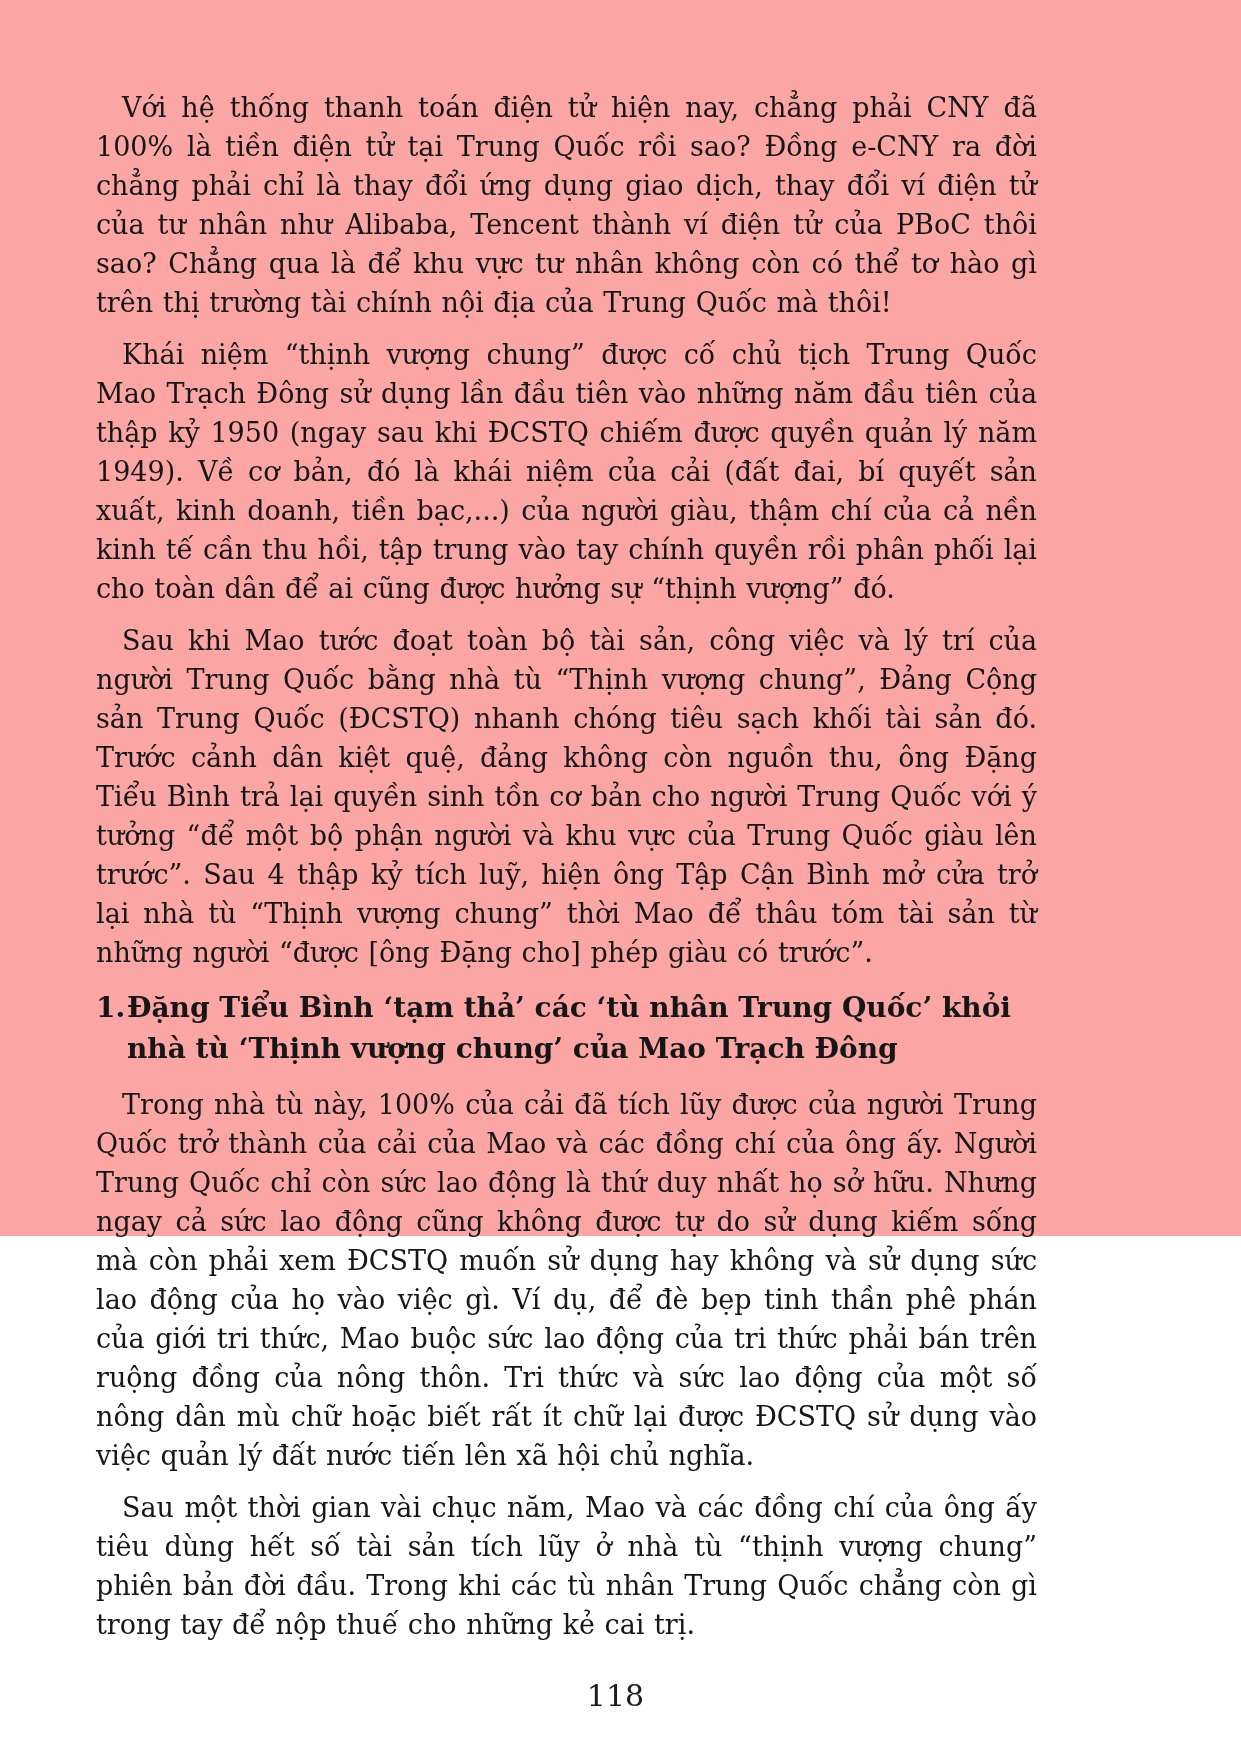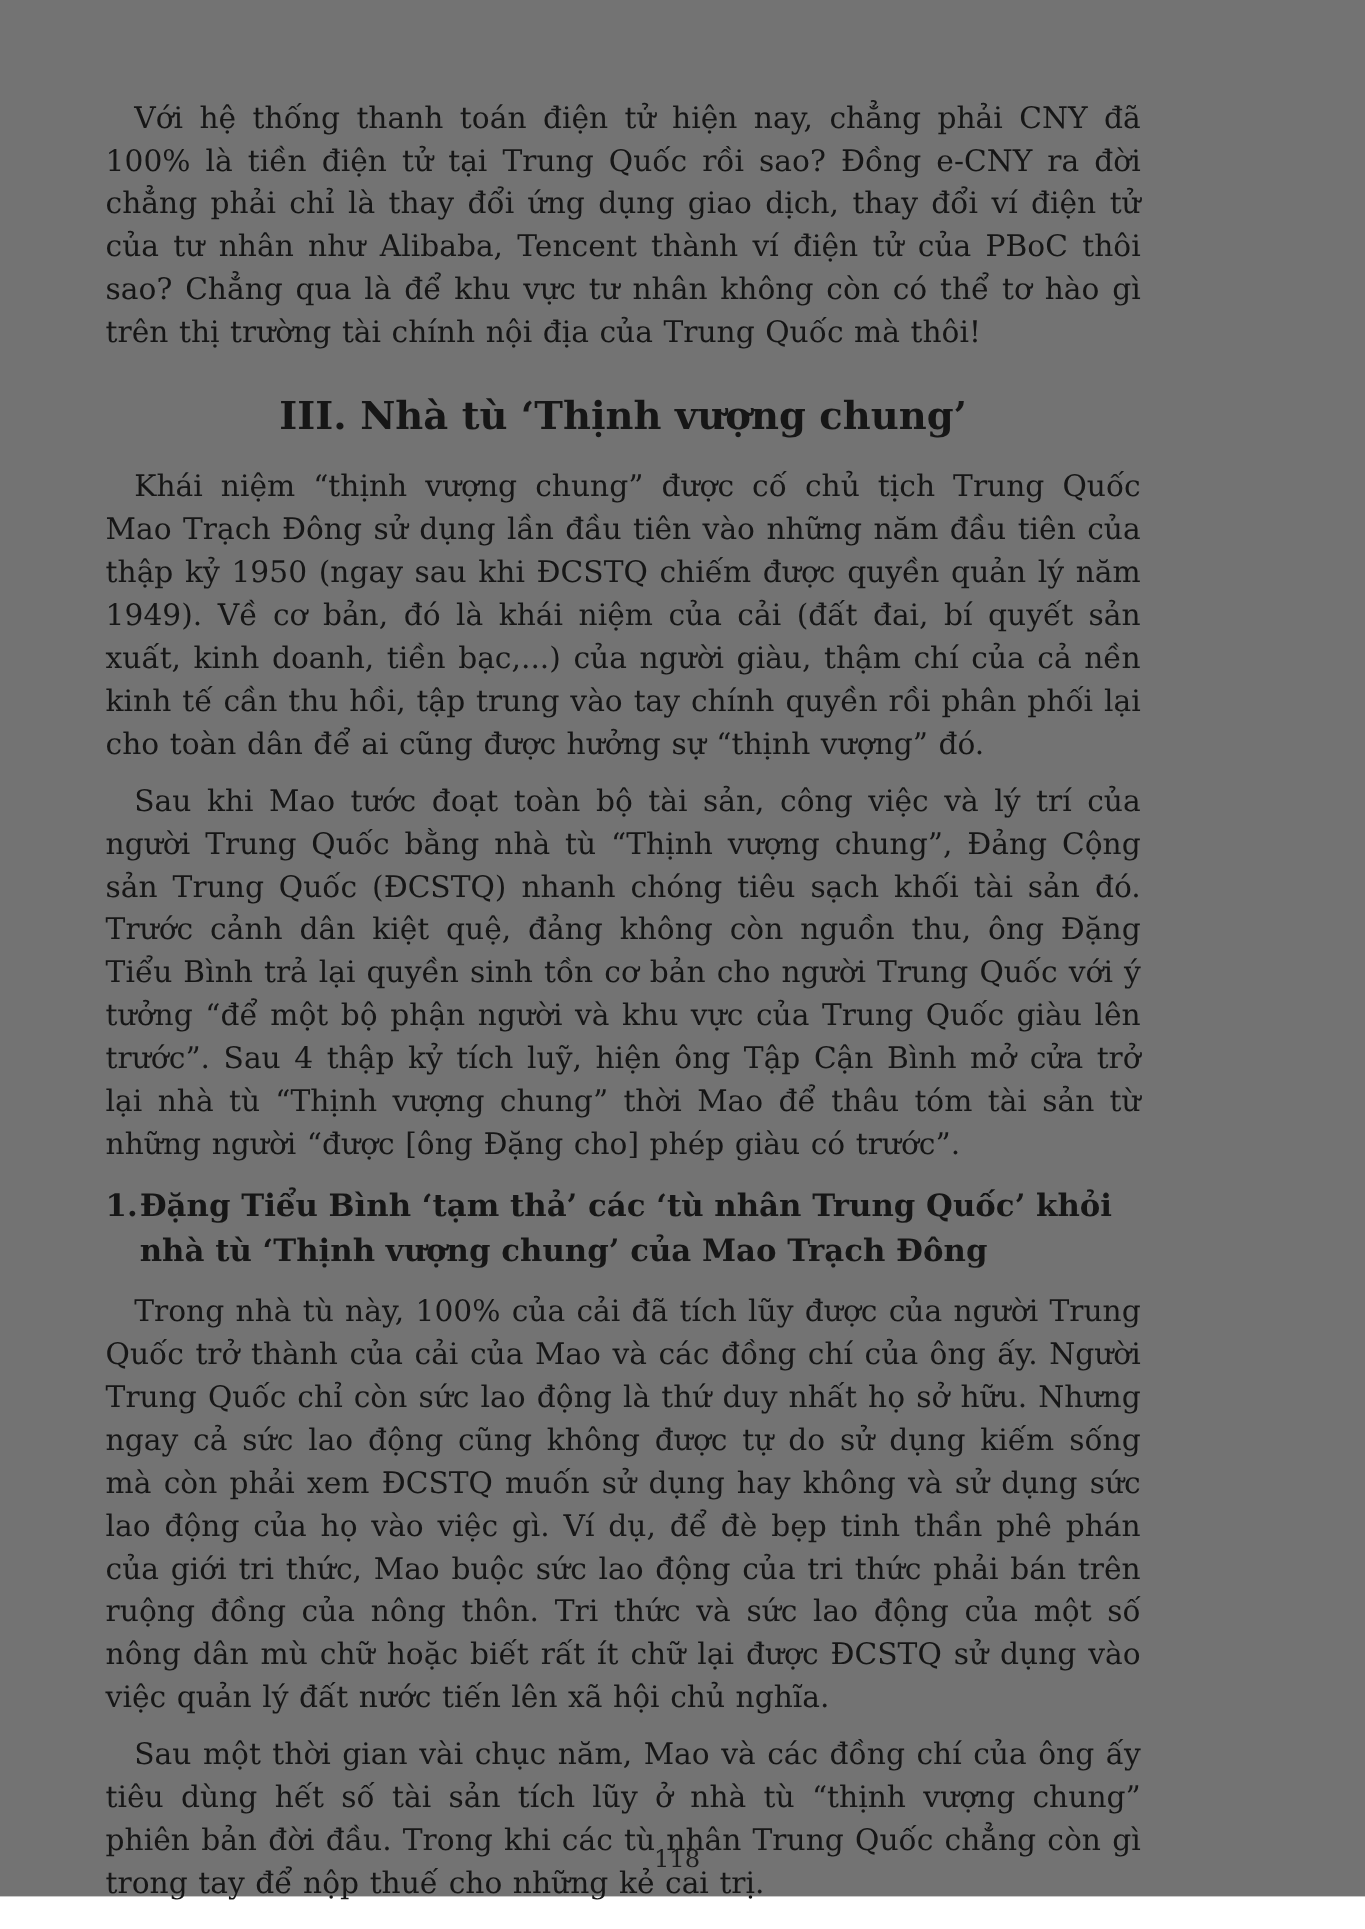--- a/index.html
+++ b/index.html
@@ -11,23 +11,23 @@
     width: 1241px;
     height: 1754px;
     position: relative;
     font-family: "DejaVu Serif", "Liberation Serif", serif;
     color: #161616;
     overflow: hidden;
   }
   .page {
     box-sizing: border-box;
     width: 1241px;
-    height: 1724px;
+    height: 1236px;
     padding: 88px 204px 0 96px;
-    background: #737373;
+    background: #fca5a5;
   }
   .para {
     font-size: 27px;
     line-height: 39px;
     text-align: justify;
     text-indent: 26px;
     margin: 0 0 13px 0;
     word-spacing: 1px;
   }
   .section-heading {
@@ -50,32 +50,31 @@
   .sub-heading .title {
     flex: 1;
     text-align: left;
   }
   .page-number {
     position: absolute;
     left: 0;
     width: 1231px;
     top: 1678px;
     text-align: center;
-    font-size: 22px;
+    font-size: 30px;
     color: #1c1c1c;
   }
 </style>
 </head>
 <body>
 
 <div class="page">
 
   <p class="para">Với hệ thống thanh toán điện tử hiện nay, chẳng phải CNY đã 100% là tiền điện tử tại Trung Quốc rồi sao? Đồng e-CNY ra đời chẳng phải chỉ là thay đổi ứng dụng giao dịch, thay đổi ví điện tử của tư nhân như Alibaba, Tencent thành ví điện tử của PBoC thôi sao? Chẳng qua là để khu vực tư nhân không còn có thể tơ hào gì trên thị trường tài chính nội địa của Trung Quốc mà thôi!</p>
 
-  <h1 class="section-heading">III. Nhà tù ‘Thịnh vượng chung’</h1>
 
   <p class="para">Khái niệm “thịnh vượng chung” được cố chủ tịch Trung Quốc Mao Trạch Đông sử dụng lần đầu tiên vào những năm đầu tiên của thập kỷ 1950 (ngay sau khi ĐCSTQ chiếm được quyền quản lý năm 1949). Về cơ bản, đó là khái niệm của cải (đất đai, bí quyết sản xuất, kinh doanh, tiền bạc,...) của người giàu, thậm chí của cả nền kinh tế cần thu hồi, tập trung vào tay chính quyền rồi phân phối lại cho toàn dân để ai cũng được hưởng sự “thịnh vượng” đó.</p>
 
   <p class="para">Sau khi Mao tước đoạt toàn bộ tài sản, công việc và lý trí của người Trung Quốc bằng nhà tù “Thịnh vượng chung”, Đảng Cộng sản Trung Quốc (ĐCSTQ) nhanh chóng tiêu sạch khối tài sản đó. Trước cảnh dân kiệt quệ, đảng không còn nguồn thu, ông Đặng Tiểu Bình trả lại quyền sinh tồn cơ bản cho người Trung Quốc với ý tưởng “để một bộ phận người và khu vực của Trung Quốc giàu lên trước”. Sau 4 thập kỷ tích luỹ, hiện ông Tập Cận Bình mở cửa trở lại nhà tù “Thịnh vượng chung” thời Mao để thâu tóm tài sản từ những người “được [ông Đặng cho] phép giàu có trước”.</p>
 
   <h2 class="sub-heading">
     <span class="num">1.</span>
     <span class="title">Đặng Tiểu Bình ‘tạm thả’ các ‘tù nhân Trung Quốc’ khỏi nhà tù ‘Thịnh vượng chung’ của Mao Trạch Đông</span>
   </h2>
 

